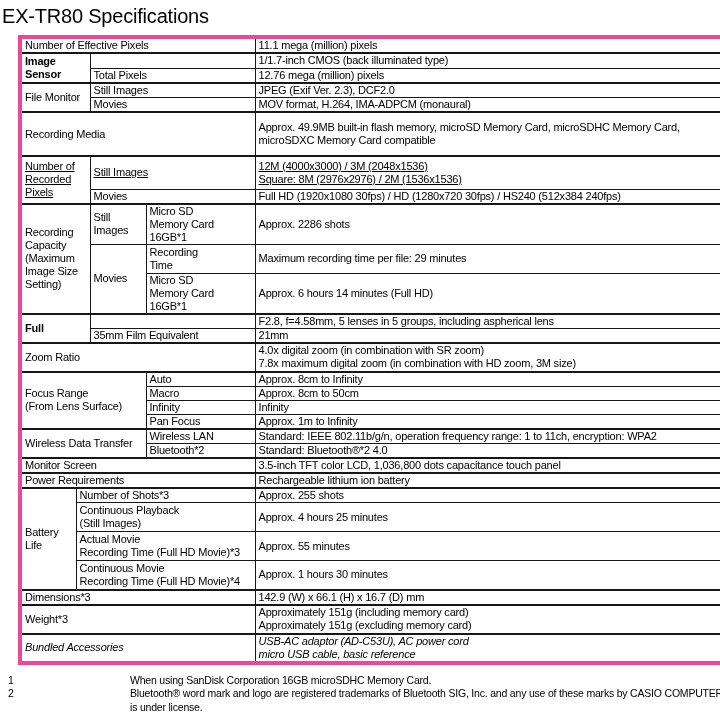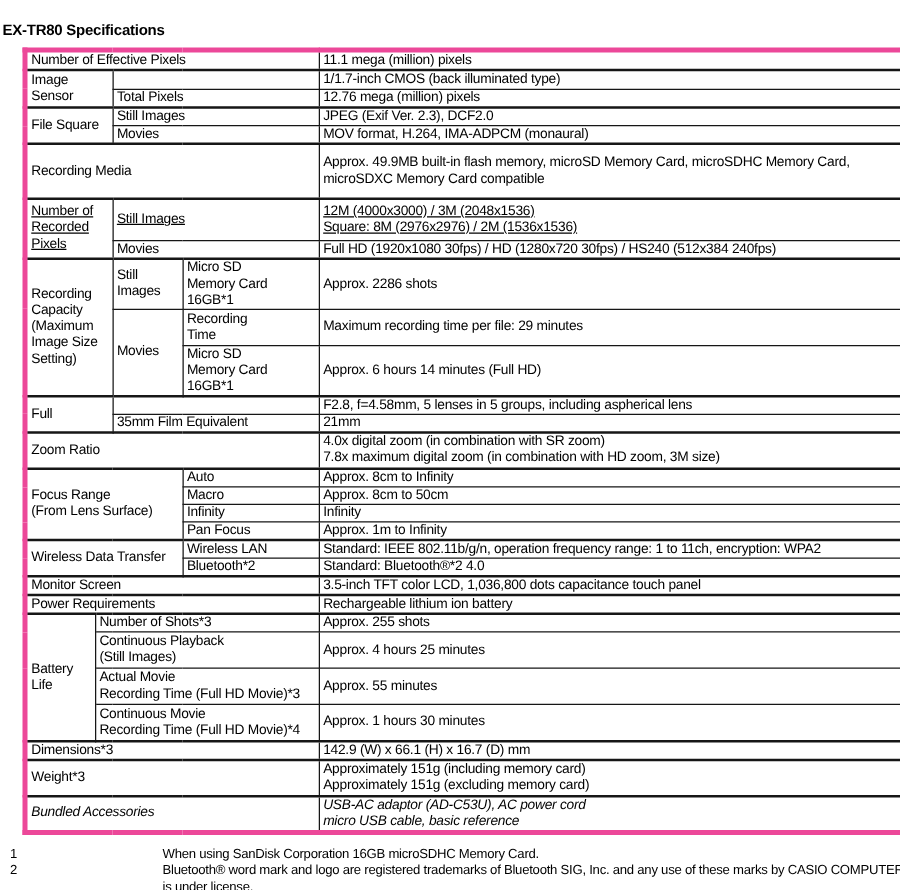--- a/index.html
+++ b/index.html
@@ -2,36 +2,36 @@
 <html><head>
 <meta charset="utf-8">
 <style>
   html,body{margin:0;padding:0;}
   body{
     width:720px;height:712px;background:#ffffff;color:#000;
     font-family:"Liberation Sans", sans-serif;
     overflow:hidden;position:relative;
   }
   .title{
-    font-size:12px;font-weight:bold;letter-spacing:-0.2px;
-    margin:17px 0 7px 2px;color:#000;
+    font-size:20px;font-weight:normal;letter-spacing:-0.2px;
+    margin:5px 0 7px 2px;color:#000;
   }
   table.spec{
     border-collapse:collapse;table-layout:fixed;
     width:716px;margin-left:18px;
     border:4px solid #ec4899;
   }
   table.spec td{
     border:1px solid #161616;
     font-size:11px;line-height:13px;letter-spacing:-0.2px;
     padding:0 3px;vertical-align:middle;
     white-space:pre-line;overflow:hidden;
   }
   td.v{text-align:left;}
-  td.nr{border-right-style:none;}
+  td.nr{border-right-style:none;font-weight:bold;}
   td.nl{border-left-style:none;}
   tr.sec > td{border-top:2px solid #161616;}
   tr.r14{height:14px;} tr.r15{height:15px;} tr.r25{height:25px;}
   tr.r28{height:28px;font-style:italic;} tr.r29{height:29px;} tr.r33{height:33px;text-decoration:underline;} tr.r36{height:44px;}
   .footnotes{
     margin:9px 0 0 8px;font-size:10.5px;line-height:13.5px;letter-spacing:-0.2px;
   }
   .fn{display:flex;align-items:flex-start;}
   .fn-num{flex:0 0 122px;}
   .fn-text{white-space:pre;}
@@ -60,21 +60,21 @@
       <td colspan="2" rowspan="2" class="nr">Image Sensor</td>
       <td colspan="2" class="nl"></td>
       <td class="v">1/1.7-inch CMOS (back illuminated type)</td>
     </tr>
     <tr class="r14">
       <td colspan="2">Total Pixels</td>
       <td class="v">12.76 mega (million) pixels</td>
     </tr>
 
     <tr class="sec r15">
-      <td colspan="2" rowspan="2">File Square</td>
+      <td colspan="2" rowspan="2">File Monitor</td>
       <td colspan="2">Still Images</td>
       <td class="v">JPEG (Exif Ver. 2.3), DCF2.0</td>
     </tr>
     <tr class="r14">
       <td colspan="2">Movies</td>
       <td class="v">MOV format, H.264, IMA-ADPCM (monaural)</td>
     </tr>
 
     <tr class="sec r36">
       <td colspan="4">Recording Media</td>

